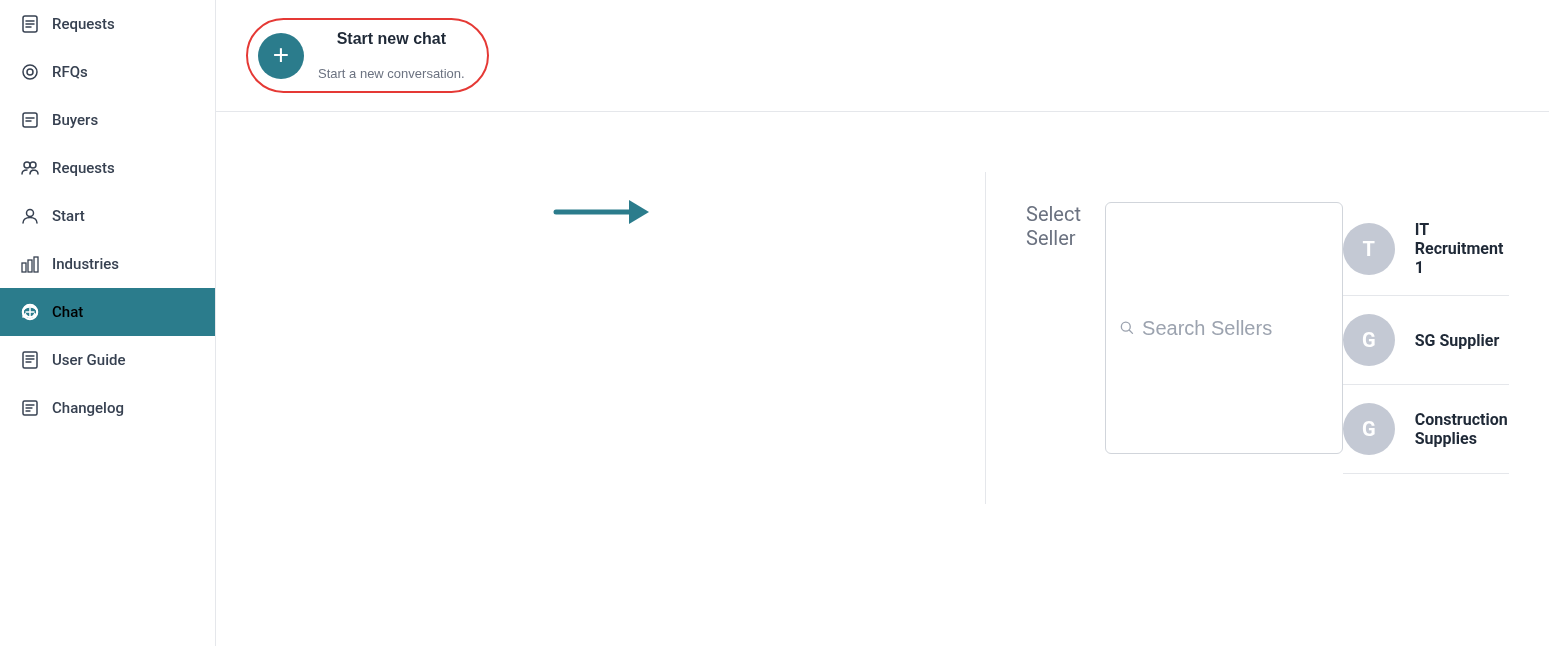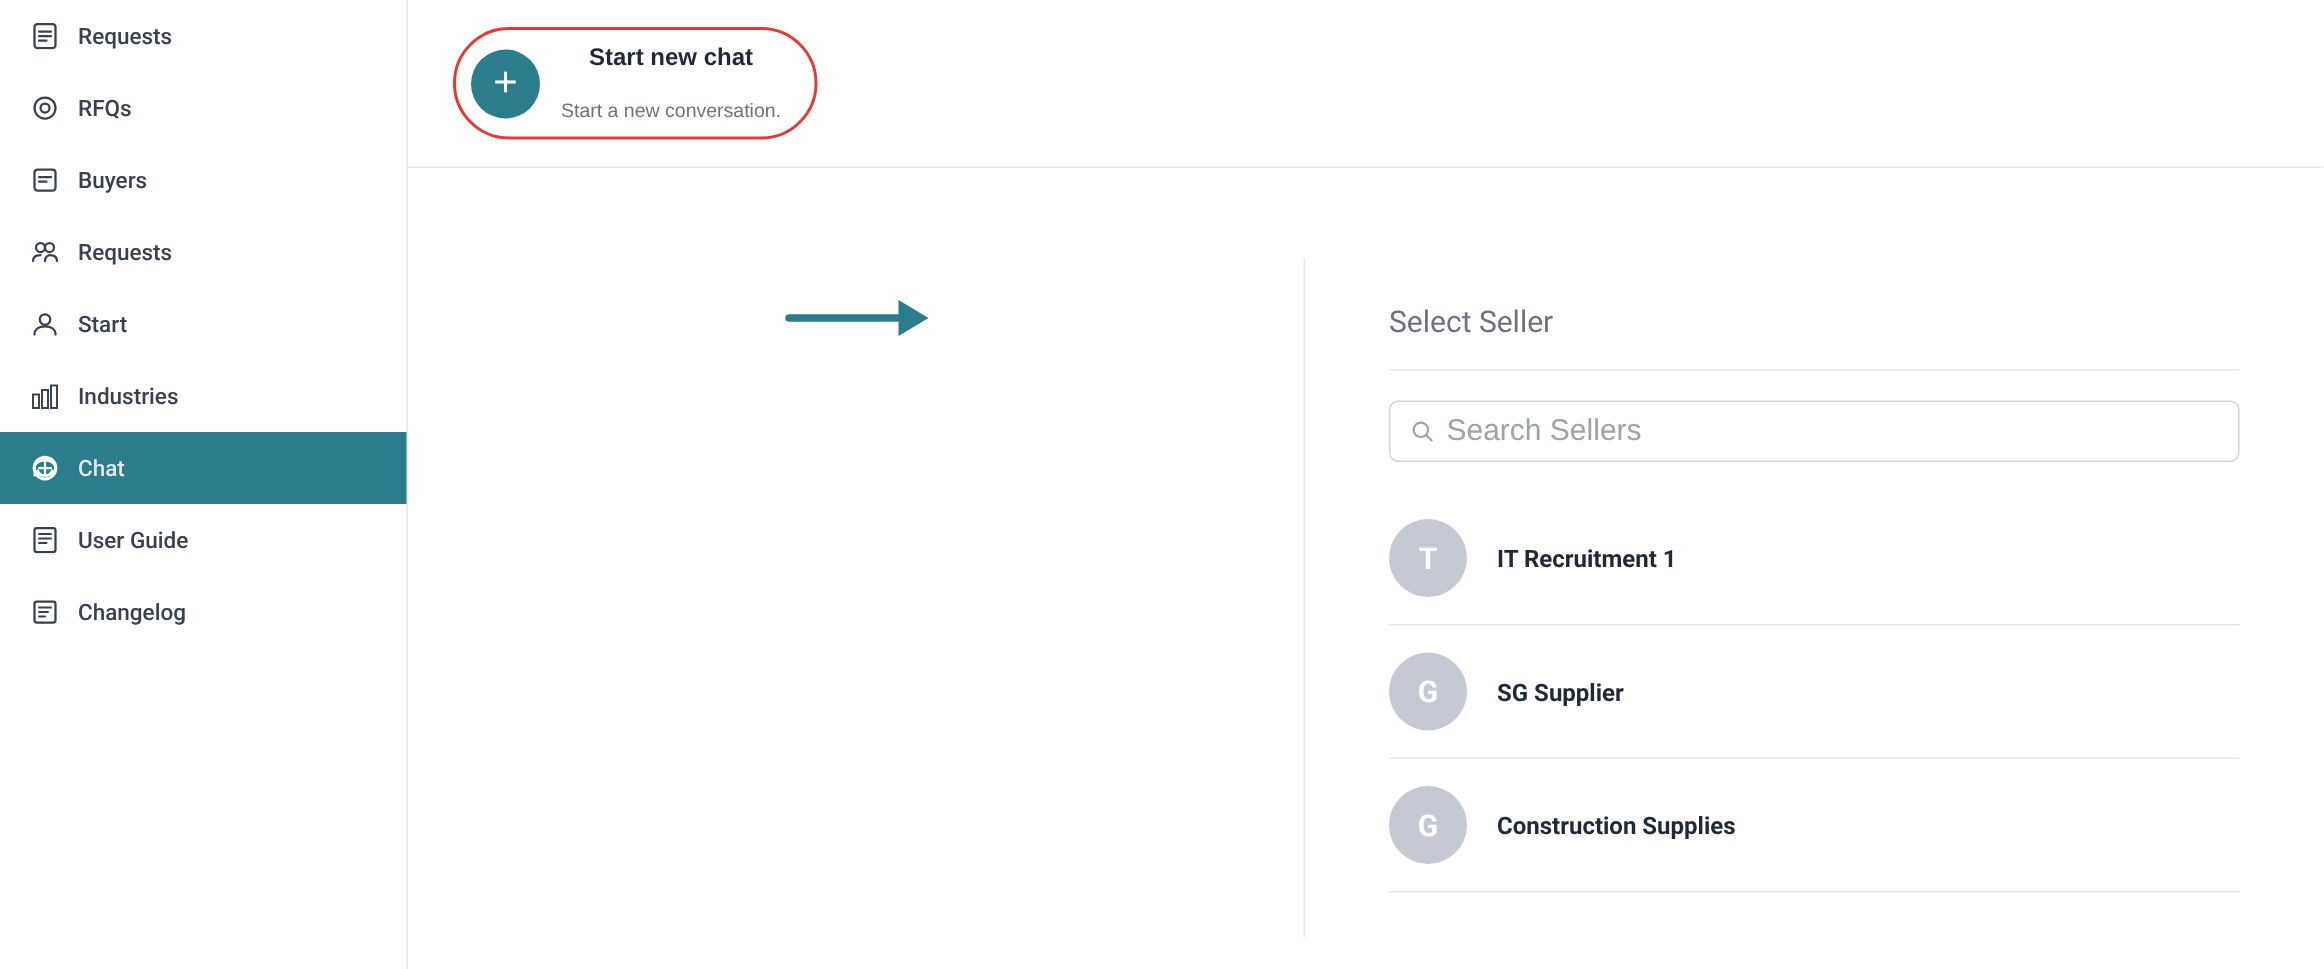--- a/index.html
+++ b/index.html
@@ -6,41 +6,41 @@
     body {
       font-family: -apple-system, BlinkMacSystemFont, 'Segoe UI', Roboto, sans-serif;
       background: #fff;
       display: flex;
       height: 646px;
       overflow: hidden;
     }
 
     
     .sidebar {
-      width: 272px;
+      width: 216px;
       background: #fff;
       border-right: 1px solid #e5e7eb;
       display: flex;
       flex-direction: column;
       flex-shrink: 0;
     }
     .sidebar-item {
       display: flex;
       align-items: center;
       gap: 12px;
       padding: 14px 20px;
       cursor: pointer;
       color: #374151;
       font-size: 15px;
       font-weight: 500;
       text-decoration: none;
     }
     .sidebar-item.active {
       background: #2b7c8c;
-      color: #e5e5e5;
+      color: #000000;
     }
     .sidebar-item .icon {
       width: 20px;
       height: 20px;
       display: flex;
       align-items: center;
       justify-content: center;
       flex-shrink: 0;
     }
     .sidebar-item.active .icon svg path,
@@ -118,26 +118,26 @@
     }
 
     
     .arrow-icon {
       width: 100px;
       height: 40px;
     }
 
     
     .seller-panel {
-      width: 680px;
+      width: 564px;
       flex-shrink: 0;
       border-left: 1px solid #e5e7eb;
       display: flex;
-      flex-direction: column;
-      padding: 30px 56px;
+      flex-direction: row;
+      padding: 30px 40px;
     }
     .seller-panel-title {
       font-size: 20px;
       color: #6b7280;
       font-weight: 400;
       margin-bottom: 20px;
     }
     .seller-divider {
       border: none;
       border-top: 1px solid #e5e7eb;

